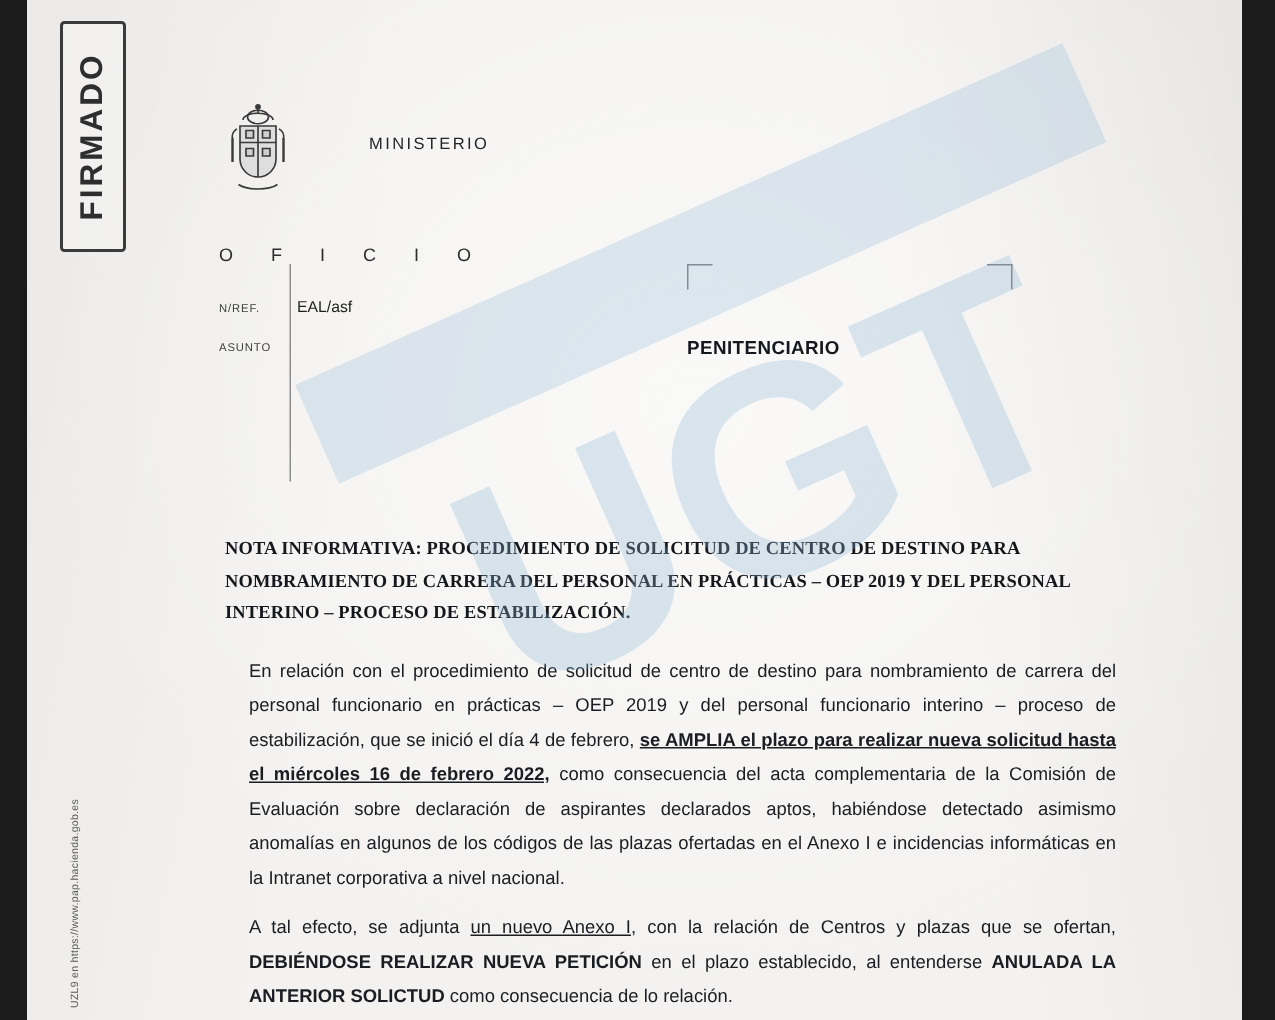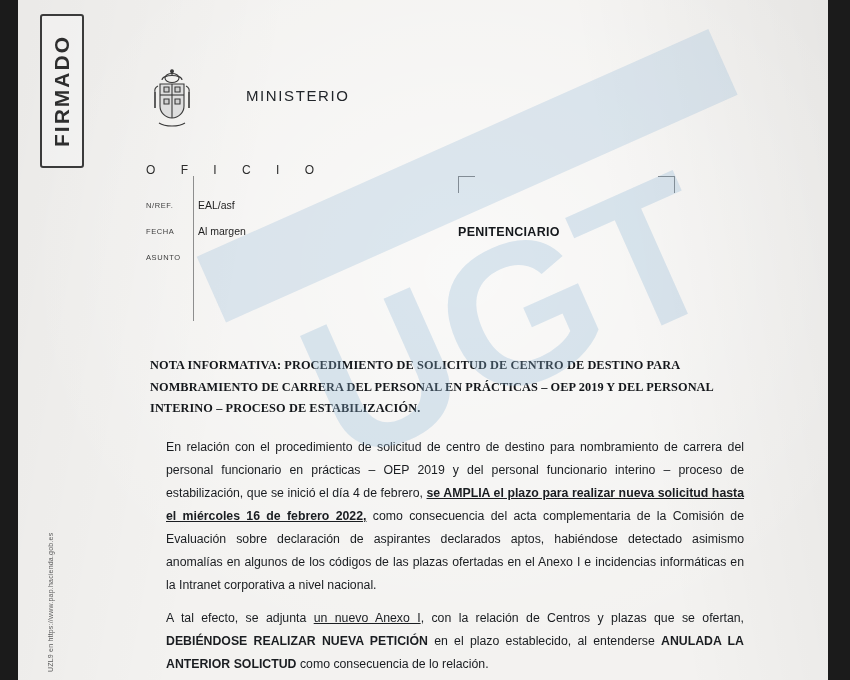--- a/index.html
+++ b/index.html
@@ -89,21 +89,21 @@
     left: 135px;
     top: 68px;
     width: 38px;
     height: 62px;
   }
 
   .ministry {
     position: absolute;
     left: 228px;
     top: 86px;
-    font-size: 15px;
+    font-size: 11px;
     letter-spacing: 1.6px;
     color: #22262b;
     line-height: 20px;
     font-weight: 500;
   }
 
   
   .sec-block {
     position: absolute;
     right: 42px;
@@ -279,24 +279,20 @@
     <div class="vrule"></div>
     <div class="corner tl"></div>
     <div class="corner tr"></div>
 
     <div class="fields">
       <div class="field-row">
         <div class="field-label">N/REF.</div>
         <div class="field-value">EAL/asf</div>
       </div>
       <div class="field-row">
-        <div class="field-label">FECHA</div>
-        <div class="field-value">Al margen</div>
-      </div>
-      <div class="field-row">
         <div class="field-label">ASUNTO</div>
       </div>
     </div>
 
     <div class="addressee">
       <div>PENITENCIARIO</div>
     </div>
 
     <div class="body-title">NOTA INFORMATIVA: PROCEDIMIENTO DE SOLICITUD DE CENTRO DE DESTINO PARA NOMBRAMIENTO DE CARRERA DEL PERSONAL EN PRÁCTICAS – OEP 2019 Y DEL PERSONAL INTERINO – PROCESO DE ESTABILIZACIÓN.</div>
 

